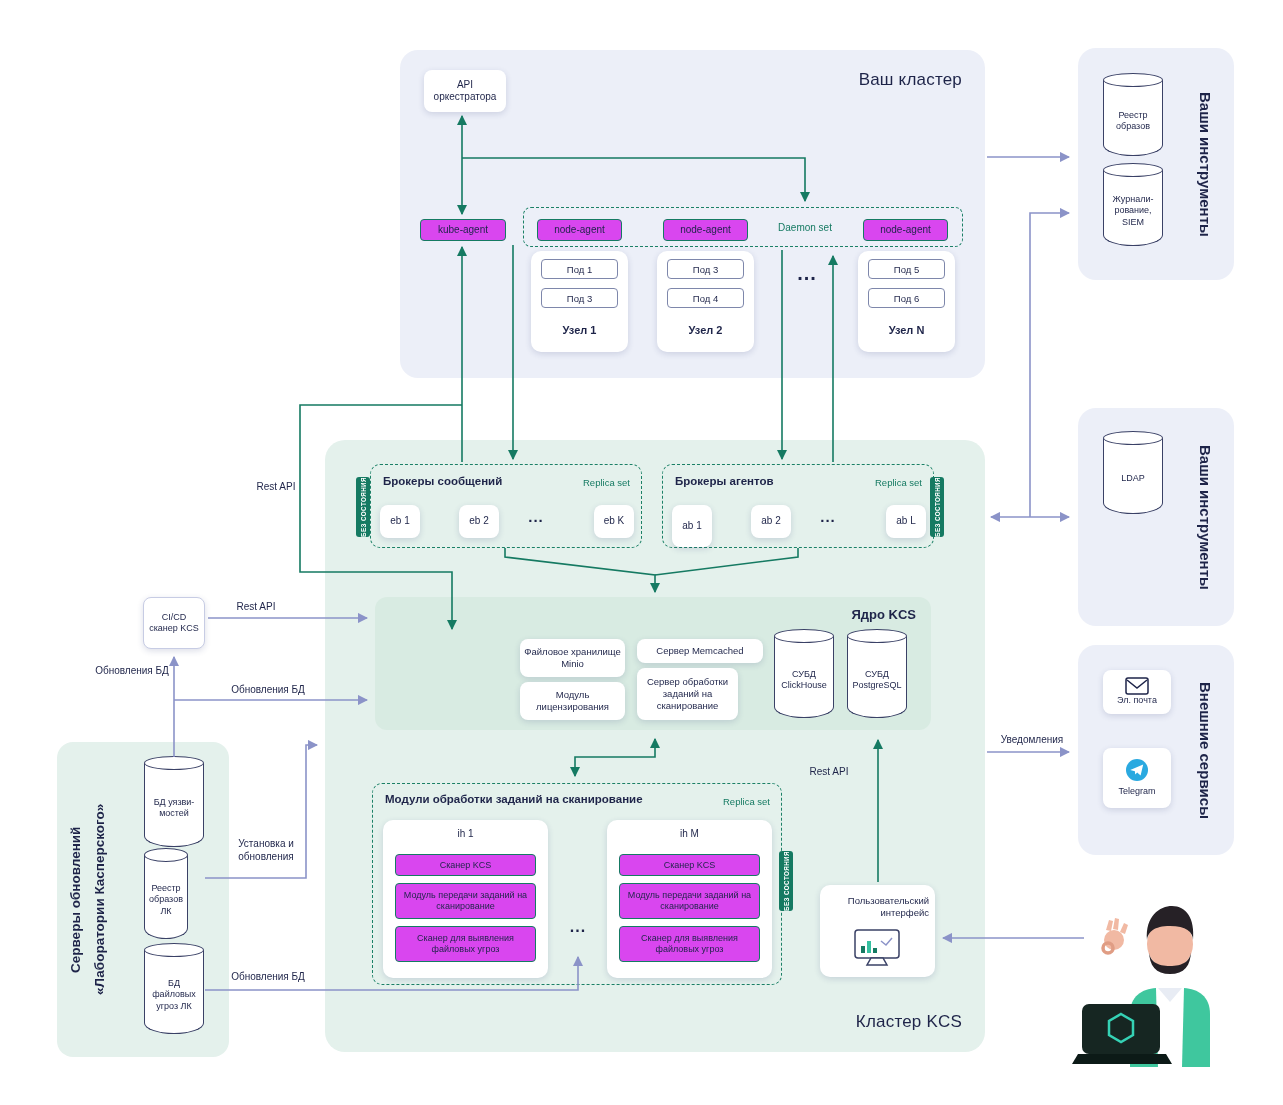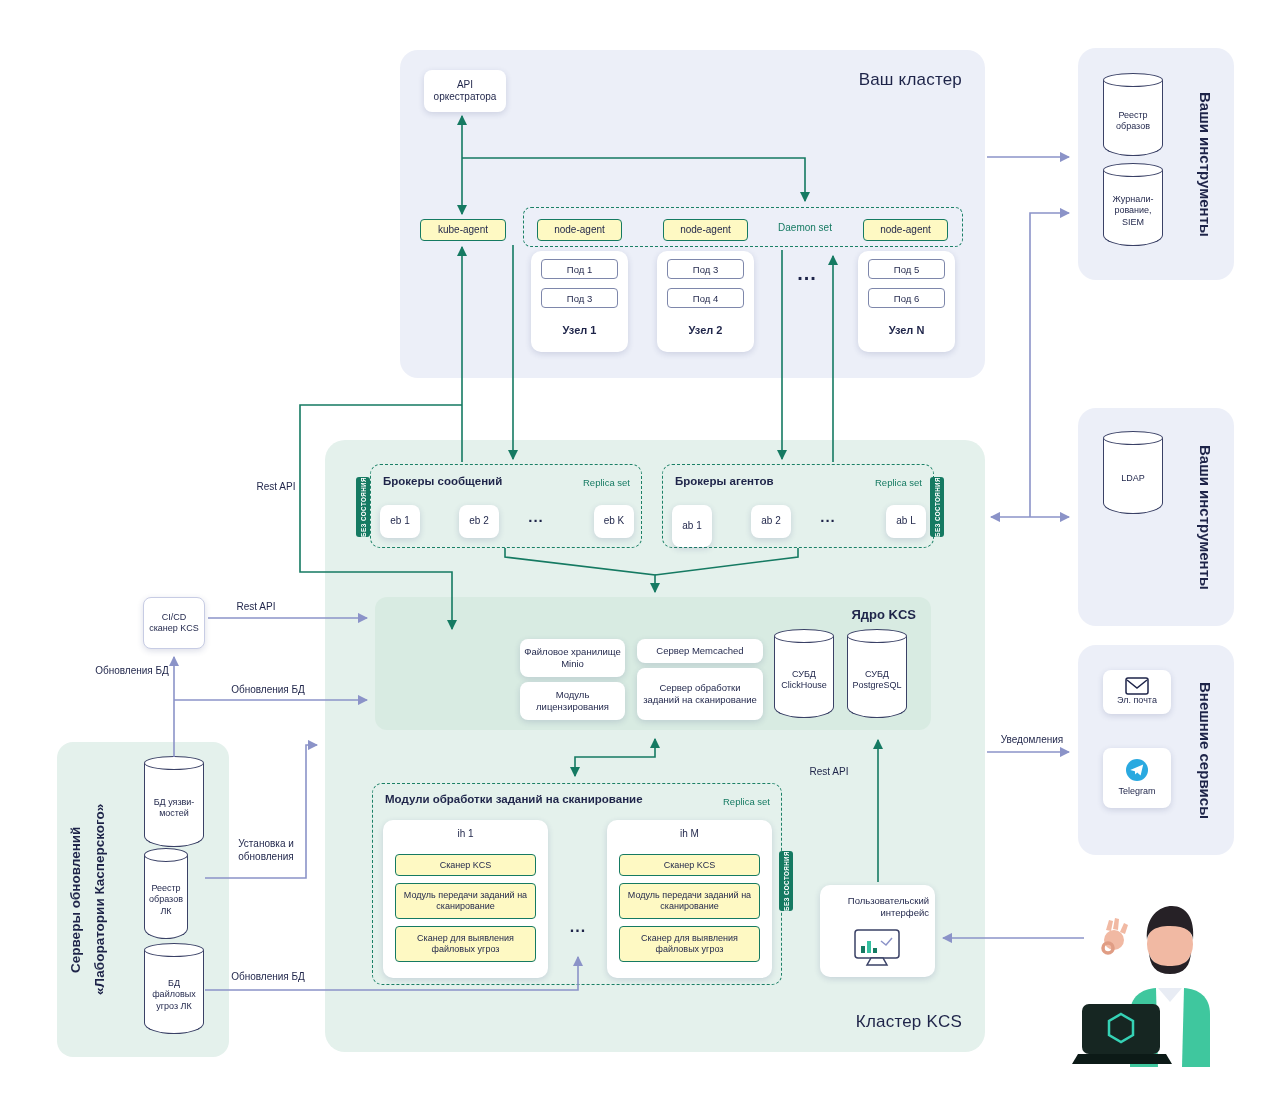--- a/index.html
+++ b/index.html
@@ -3,21 +3,21 @@
 <meta charset="utf-8">
 <style>
   html,body{margin:0;padding:0;background:#fff}
   #canvas{position:relative;width:1283px;height:1105px;background:#fff;
           font-family:"Liberation Sans","DejaVu Sans",sans-serif;color:#1E2449;overflow:hidden}
   .abs{position:absolute;box-sizing:border-box}
   .lav{background:#ECEFF8;border-radius:18px}
   .mint{background:#E4F1EC;border-radius:20px}
   .wbox{background:#fff;border-radius:8px;box-shadow:0 2px 6px rgba(40,52,110,.16);
         display:flex;align-items:center;justify-content:center;text-align:center;line-height:1.25}
-  .tbox{background:#fef9c3;border:1.2px solid #157A62;border-radius:4px;
+  .tbox{background:#d946ef;border:1.2px solid #157A62;border-radius:4px;
         display:flex;align-items:center;justify-content:center;text-align:center;line-height:1.2}
   .pbox{background:#fff;border:1px solid #7E87AB;border-radius:4px;
         display:flex;align-items:center;justify-content:center}
   .dash{border:1.5px dashed #1B8066;border-radius:10px}
   .big-title{font-size:17px;font-weight:400;letter-spacing:.2px;color:#1E2449}
   .box-title{font-size:11.5px;font-weight:700;color:#1E2449}
   .teal{color:#157A62}
   .f9{font-size:9.5px}.f10{font-size:10px}
   .vtitle{writing-mode:vertical-rl;font-weight:700;font-size:15px;color:#1E2449;
           display:flex;align-items:center;justify-content:center;text-align:center;line-height:1.3}
@@ -120,21 +120,21 @@
   <div class="abs wbox f10" style="left:751px;top:505px;width:40px;height:33px">ab 2</div>
   <div class="abs dots" style="left:811px;top:508px;width:34px;font-size:15px">...</div>
   <div class="abs wbox f10" style="left:886px;top:505px;width:40px;height:33px">ab L</div>
   <div class="abs vtag" style="left:930px;top:477px;width:14px;height:60px">БЕЗ СОСТОЯНИЯ</div>
 
   <div class="abs" style="left:375px;top:597px;width:556px;height:133px;background:#D8EBE2;border-radius:12px"></div>
   <div class="abs" style="left:766px;top:607px;width:150px;text-align:right;font-size:13px;font-weight:700">Ядро KCS</div>
   <div class="abs wbox f9" style="left:520px;top:639px;width:105px;height:38px;padding:3px">Файловое хранилище Minio</div>
   <div class="abs wbox f9" style="left:520px;top:682px;width:105px;height:38px;padding:3px">Модуль лицензирования</div>
   <div class="abs wbox f9" style="left:637px;top:639px;width:126px;height:24px">Сервер Memcached</div>
-  <div class="abs wbox f9" style="left:637px;top:668px;width:126px;height:52px;padding:3px">Сервер обработки заданий на сканирование</div>
+  <div class="abs wbox f9" style="left:637px;top:668px;width:101px;height:52px;padding:3px">Сервер обработки заданий на сканирование</div>
   <div class="abs cyl" style="left:774px;top:636px;width:60px;height:82px">
       <div class="cyl-t">СУБД ClickHouse</div>
     </div>
   <div class="abs cyl" style="left:847px;top:636px;width:60px;height:82px">
       <div class="cyl-t">СУБД PostgreSQL</div>
     </div>
 
   <div class="abs dash" style="left:372px;top:783px;width:410px;height:202px"></div>
   <div class="abs box-title" style="left:385px;top:793px">Модули обработки заданий на сканирование</div>
   <div class="abs teal" style="left:640px;top:796px;width:130px;text-align:right;font-size:9.5px">Replica set</div>

